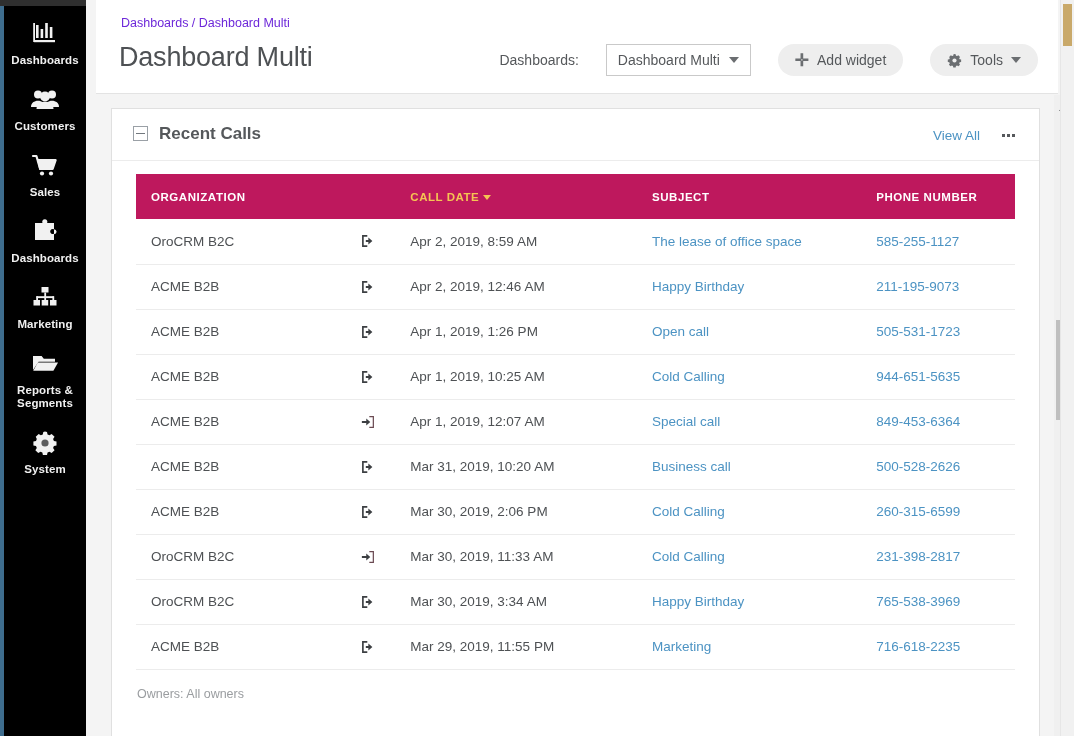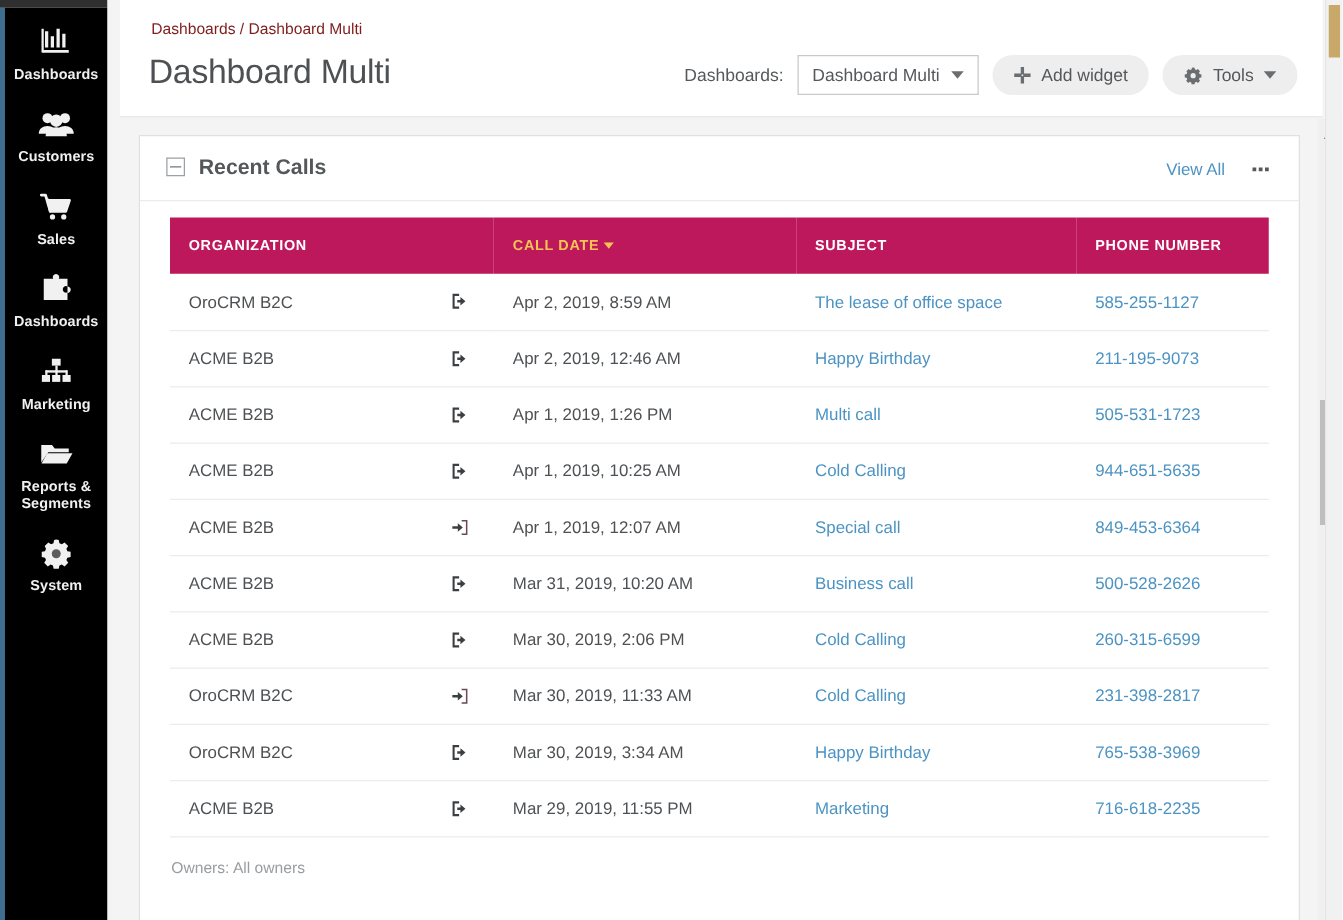--- a/index.html
+++ b/index.html
@@ -56,30 +56,30 @@
   }
 
   
   .page-header {
     position:absolute; left:10px; top:0; right:16px; height:94px;
     background:#ffffff;
     border-bottom:1px solid #e3e3e3;
   }
   .breadcrumb {
     position:absolute; left:25px; top:16px;
-    font-size:12.5px; color:#7f1d1d;
+    font-size:12.5px; color:#6d28d9;
   }
   .page-title {
     position:absolute; left:23px; top:42px;
     font-size:27px; font-weight:normal; color:#4e5154;
     letter-spacing:-0.2px;
   }
   .header-controls {
     position:absolute; right:20px; top:44px;
-    display:flex; align-items:center; gap:11px;
+    display:flex; align-items:center; gap:27px;
   }
   .ctrl-label { font-size:14px; color:#55585b; }
   .select-box {
     display:flex; align-items:center; gap:9px;
     height:32px; padding:0 11px;
     border:1px solid #c9c9c9; background:#fff;
     font-size:14px; color:#55585b; cursor:pointer;
   }
   .caret {
     width:0;height:0;
@@ -413,21 +413,21 @@
                   <td><a class="link-cell">211-195-9073</a></td>
                 </tr>
                 <tr>
                   <td class="cell-org"><span>ACME B2B</span><span class="dir-ico">
                       <svg width="14" height="14" viewBox="0 0 16 16">
                         <path d="M1.2 1.2h6v1.9H3.1v9.8h4.1v1.9h-6z" fill="#3c3f42"></path>
                         <path d="M8.4 4.1L13 8l-4.6 3.9V9.1H5.5V6.9h2.9z" fill="#3c3f42"></path>
                       </svg>
                     </span></td>
                   <td>Apr 1, 2019, 1:26 PM</td>
-                  <td><a class="link-cell">Multi call</a></td>
+                  <td><a class="link-cell">Open call</a></td>
                   <td><a class="link-cell">505-531-1723</a></td>
                 </tr>
                 <tr>
                   <td class="cell-org"><span>ACME B2B</span><span class="dir-ico">
                       <svg width="14" height="14" viewBox="0 0 16 16">
                         <path d="M1.2 1.2h6v1.9H3.1v9.8h4.1v1.9h-6z" fill="#3c3f42"></path>
                         <path d="M8.4 4.1L13 8l-4.6 3.9V9.1H5.5V6.9h2.9z" fill="#3c3f42"></path>
                       </svg>
                     </span></td>
                   <td>Apr 1, 2019, 10:25 AM</td>

